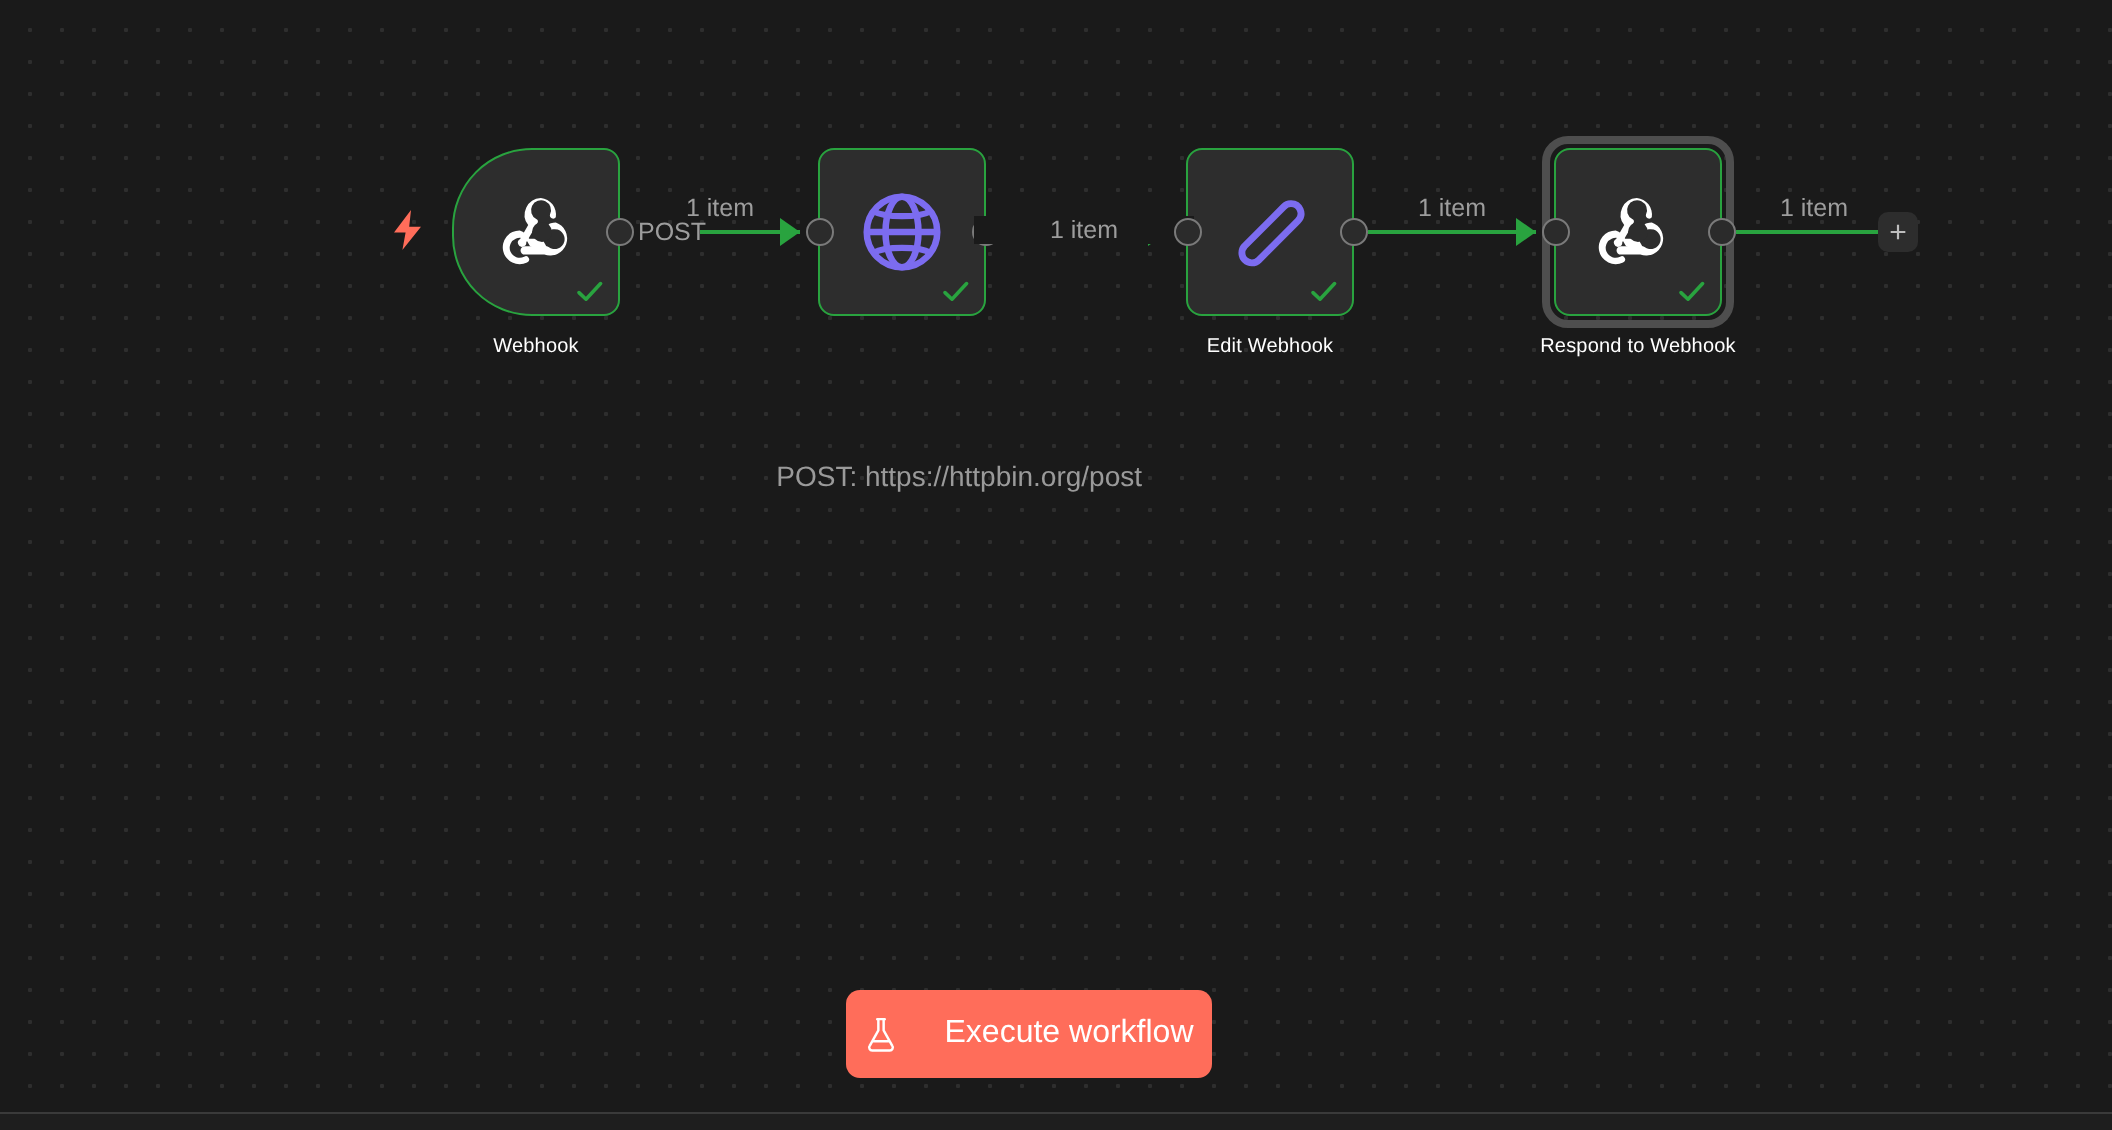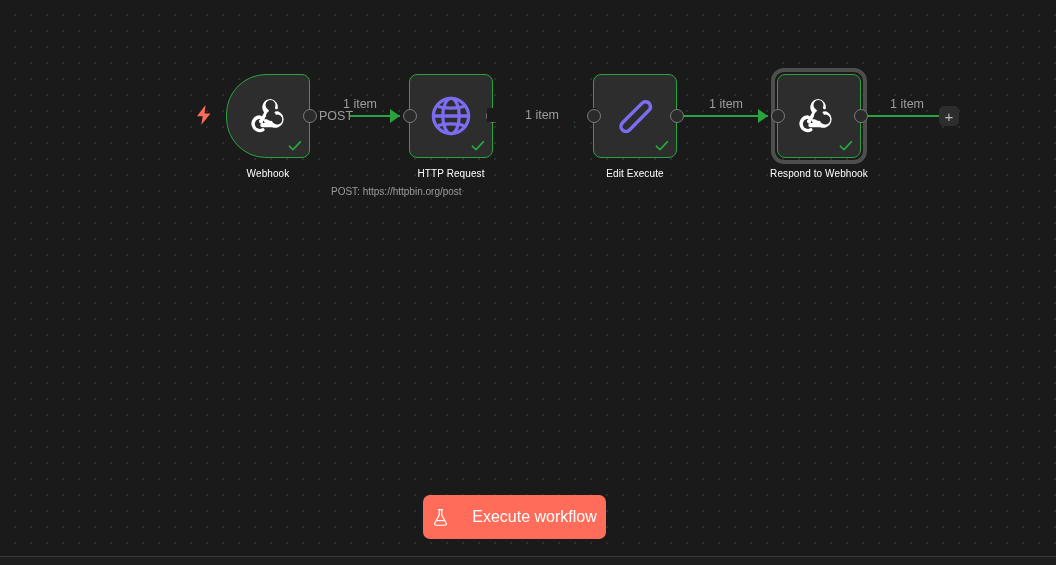--- a/index.html
+++ b/index.html
@@ -73,25 +73,26 @@
     position: absolute;
     text-align: center;
     color: #ffffff;
     font-size: 10px;
     line-height: 19px;
     white-space: nowrap;
     letter-spacing: 0.1px;
   }
   .subcaption {
     position: absolute;
-    text-align: left;
+    text-align: right;
     color: #9a9a9a;
-    font-size: 10px;
+    font-size: 14px;
     line-height: 16px;
     white-space: nowrap;
+    margin-top: 46px;
   }
 
   
   .wire {
     position: absolute;
     height: 2px;
     background: #29a33f;
     top: 115px;
   }
   .endpoint {
@@ -222,32 +223,31 @@
       <circle cx="12" cy="12" r="9.2" fill="none" stroke="#7c6cf0" stroke-width="1.7"></circle>
       <ellipse cx="12" cy="12" rx="4.3" ry="9.2" fill="none" stroke="#7c6cf0" stroke-width="1.7"></ellipse>
       <line x1="2.9" y1="12" x2="21.1" y2="12" stroke="#7c6cf0" stroke-width="1.7"></line>
       <path d="M4.6 6.6 C7.6 8.3 16.4 8.3 19.4 6.6" fill="none" stroke="#7c6cf0" stroke-width="1.6"></path>
       <path d="M4.6 17.4 C7.6 15.7 16.4 15.7 19.4 17.4" fill="none" stroke="#7c6cf0" stroke-width="1.6"></path>
     </svg>
     <svg class="check" viewBox="0 0 16 16">
       <path d="M2.5 8.3 L6 11.6 L13.3 3.8" fill="none" stroke="#29a33f" stroke-width="1.8" stroke-linecap="round" stroke-linejoin="round"></path>
     </svg>
   </div>
-  <div class="caption" style="left:351px; top:164px; width:200px;">HTTP Request</div>
   <div class="subcaption" style="left:331px; top:184px; width:240px;">POST: https://httpbin.org/post</div>
 
   <div class="node" style="left:593px; top:74px;">
     <svg class="nicon" viewBox="0 0 24 24">
       <path d="M17.4 4.6 a2.6 2.6 0 0 1 1.9 4.45 L9.1 19.3 a2.6 2.6 0 0 1 -3.75 -3.6 L15.6 5.4 a2.6 2.6 0 0 1 1.8 -0.8 z" fill="none" stroke="#7c6cf0" stroke-width="1.8" stroke-linejoin="round"></path>
     </svg>
     <svg class="check" viewBox="0 0 16 16">
       <path d="M2.5 8.3 L6 11.6 L13.3 3.8" fill="none" stroke="#29a33f" stroke-width="1.8" stroke-linecap="round" stroke-linejoin="round"></path>
     </svg>
   </div>
-  <div class="caption" style="left:535px; top:164px; width:200px;">Edit Execute</div>
+  <div class="caption" style="left:535px; top:164px; width:200px;">Edit Webhook</div>
 
   <div class="selring" style="left:771px; top:68px; width:96px; height:96px;"></div>
   <div class="node" style="left:777px; top:74px;">
     <svg class="nicon" viewBox="0 0 24 24">
       <path fill="#ffffff" d="M11.7 3.1a4.4 4.4 0 0 0-3.3 7.1l-2.1 3.6a1.1 1.1 0 1 0 1.6.9l2.9-5a.8.8 0 0 0-.3-1.1 2.6 2.6 0 1 1 3.6-1.2.85.85 0 0 0 1.5.75 4.4 4.4 0 0 0-3.9-5.05z"></path>
       <path fill="#ffffff" d="M15.6 9.5a4.4 4.4 0 0 0-1.3.2.85.85 0 1 0 .5 1.6 2.6 2.6 0 1 1-1.1 4.6.82.82 0 0 0-.55-.2H7.5a1.1 1.1 0 0 0 0 2.2h5.1a4.4 4.4 0 1 0 3-8.4z"></path>
       <path fill="#ffffff" d="M6.2 11.6a4.4 4.4 0 1 0 1.9 8.35.85.85 0 1 0-.75-1.52 2.6 2.6 0 1 1 1.3-3.1.84.84 0 0 0 .72.6l3.9.02-1.25-2.2-3.4-.02a4.4 4.4 0 0 0-2.42-2.13z"></path>
       <circle cx="12" cy="12" r="2.6" fill="#2d2d2d"></circle>
     </svg>
     <svg class="check" viewBox="0 0 16 16">

